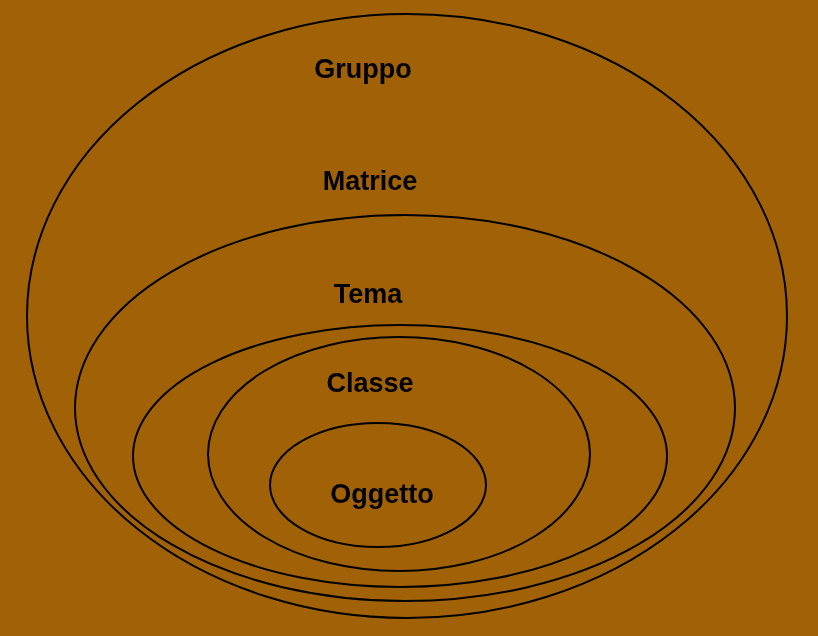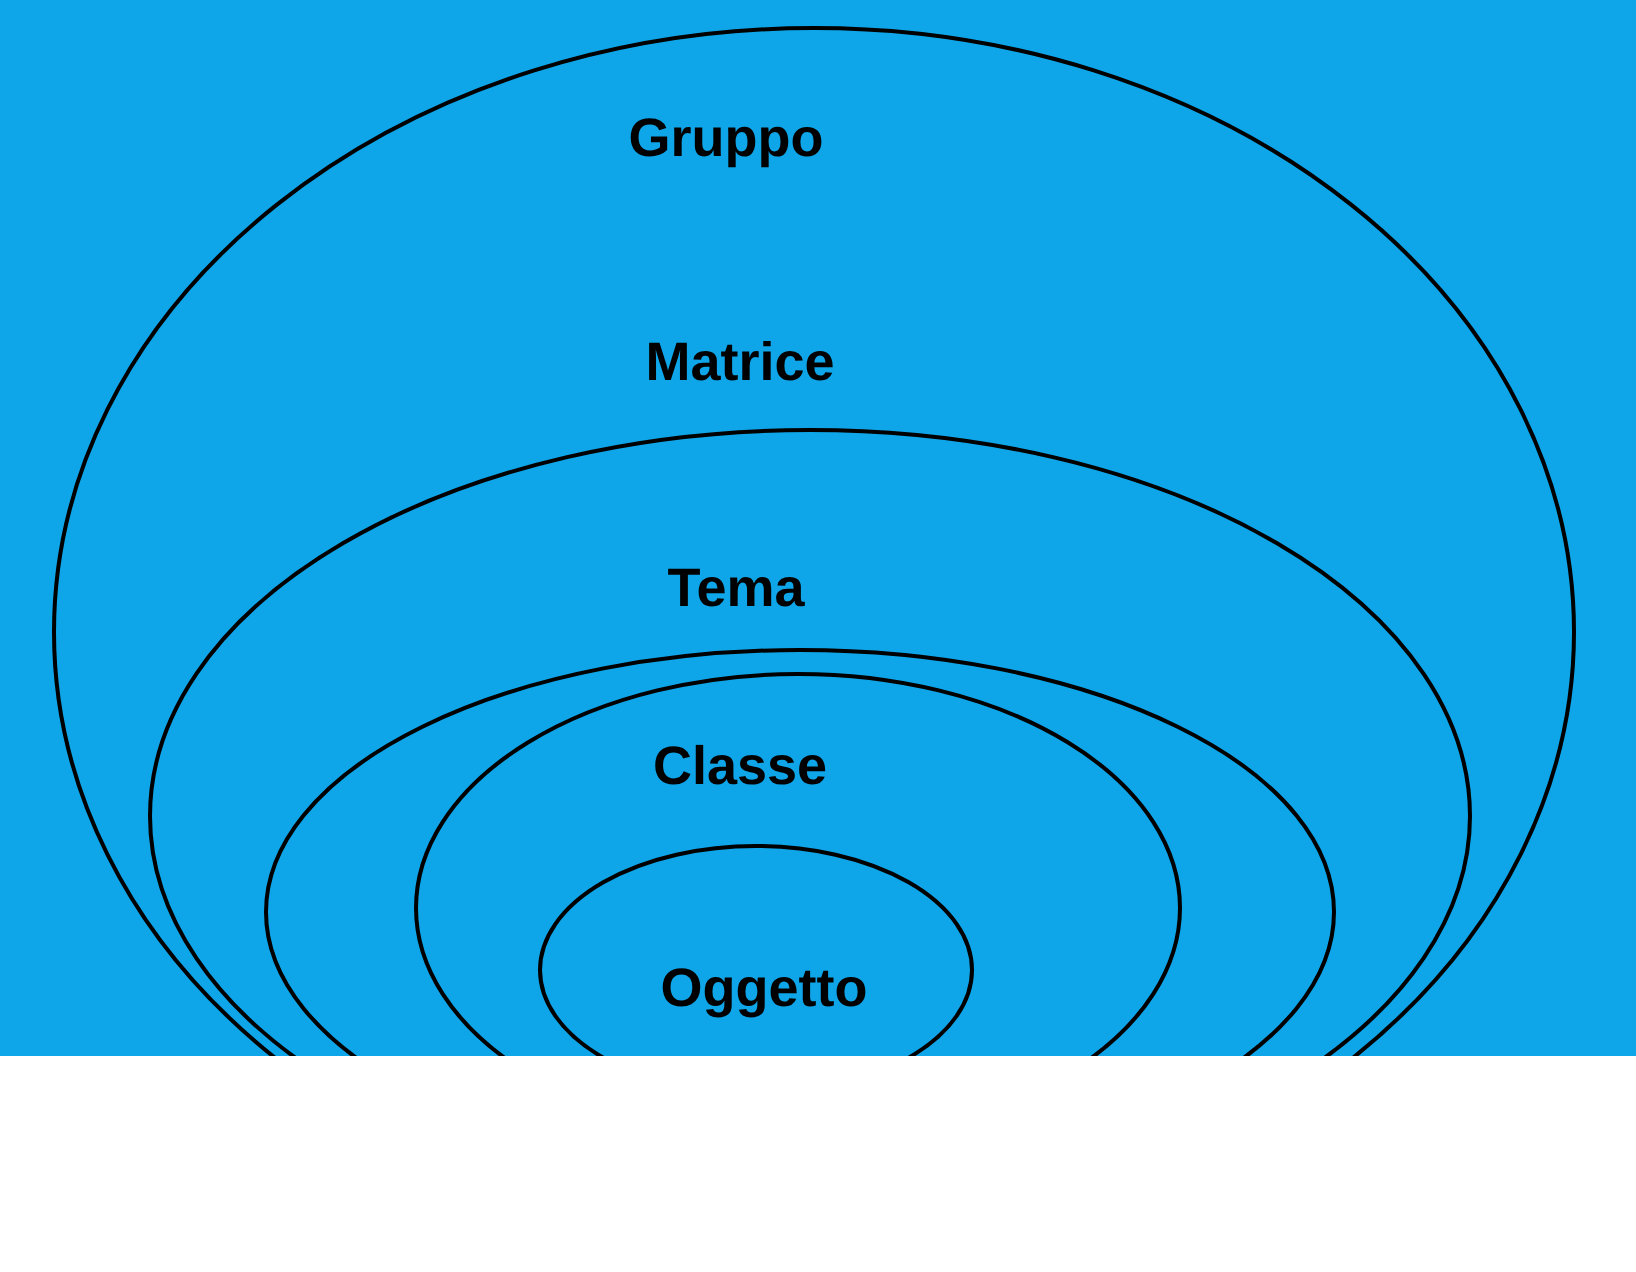--- a/index.html
+++ b/index.html
@@ -3,22 +3,22 @@
 <meta charset="utf-8">
 <style>
   html, body {
     margin: 0;
     padding: 0;
     background: #ffffff;
   }
   .stage {
     position: relative;
     width: 818px;
-    height: 528px;
-    background: #0ea5e9;
+    height: 636px;
+    background: #a16207;
     overflow: hidden;
     text-align: right;
   }
   svg ellipse {
     fill: none;
     stroke: #000000;
     stroke-width: 2;
   }
   svg text {
     font-family: "Liberation Sans", "DejaVu Sans", sans-serif;

